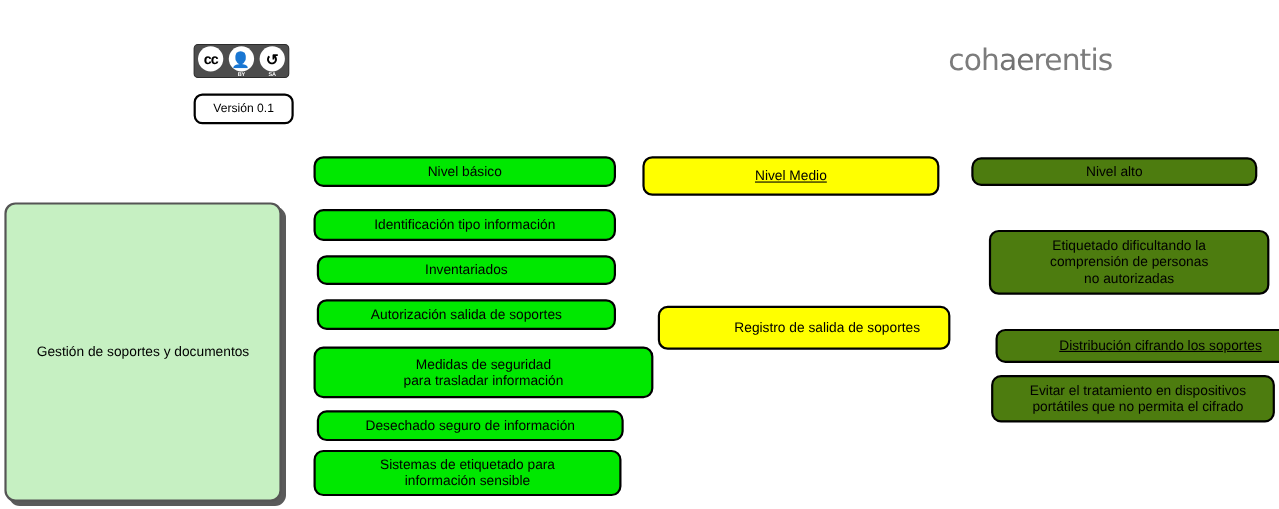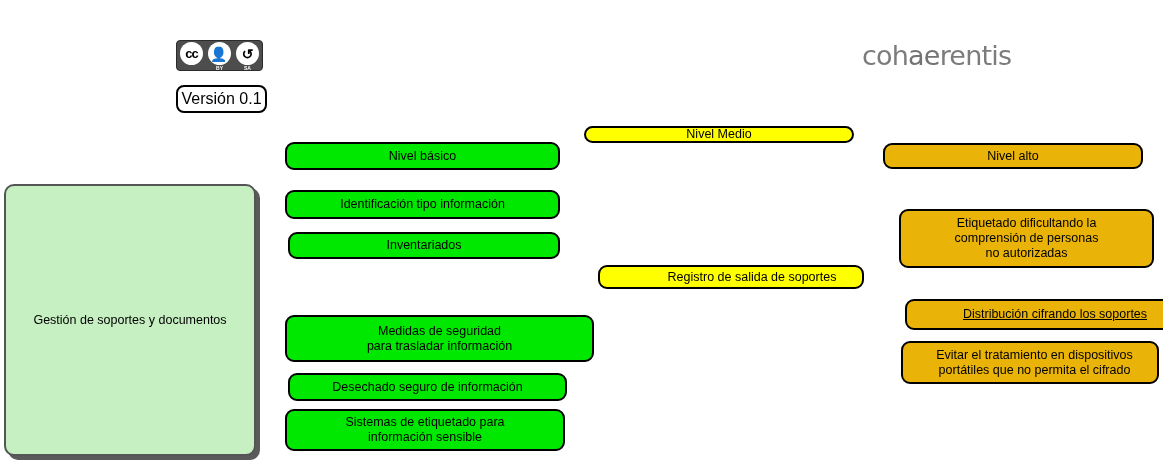--- a/index.html
+++ b/index.html
@@ -69,21 +69,21 @@
     left: 176px;
     top: 85px;
     width: 91px;
     height: 28px;
     background: #ffffff;
     border: 2px solid #000000;
     border-radius: 8px;
     display: flex;
     align-items: center;
     justify-content: center;
-    font-size: 16px;
+    font-size: 11px;
     color: #000000;
     box-sizing: border-box;
   }
 
   
   .logo {
     position: absolute;
     left: 862px;
     top: 42px;
     width: 200px;
@@ -137,21 +137,21 @@
     align-items: center;
     justify-content: center;
     text-align: center;
     font-size: 12.5px;
     color: #000000;
     line-height: 1.2;
     padding: 2px 6px;
   }
   .node.green { background: #00e800; }
   .node.yellow { background: #ffff00; }
-  .node.red { background: #eab308; }
+  .node.red { background: #4d7c0f; }
   .node .lbl { display: block; }
 </style>
 </head>
 <body>
 
 <div class="canvas">
 
   <div class="cc-badge">
     <div class="cc-item">
       <div class="cc-circle cc-main">cc</div>
@@ -180,32 +180,35 @@
 
   <div class="node green" style="left:285px;top:142px;width:275px;height:28px;">
       <span class="lbl">Nivel básico</span>
     </div>
   <div class="node green" style="left:285px;top:190px;width:275px;height:29px;">
       <span class="lbl">Identificación tipo información</span>
     </div>
   <div class="node green" style="left:288px;top:232px;width:272px;height:27px;">
       <span class="lbl">Inventariados</span>
     </div>
+  <div class="node green" style="left:288px;top:272px;width:272px;height:28px;">
+      <span class="lbl">Autorización salida de soportes</span>
+    </div>
   <div class="node green" style="left:285px;top:315px;width:309px;height:47px;white-space:pre-line;"><span class="lbl">Medidas  de seguridad
 para trasladar información</span></div>
   <div class="node green" style="left:288px;top:373px;width:279px;height:28px;">
       <span class="lbl">Desechado seguro de información</span>
     </div>
   <div class="node green" style="left:285px;top:409px;width:280px;height:42px;white-space:pre-line;"><span class="lbl">Sistemas de etiquetado para
 información sensible</span></div>
 
-  <div class="node yellow" style="left:584px;top:126px;width:270px;height:17px;">
+  <div class="node yellow" style="left:584px;top:142px;width:270px;height:36px;text-decoration:underline;">
       <span class="lbl">Nivel Medio</span>
     </div>
-  <div class="node yellow" style="left:598px;top:265px;width:266px;height:24px;padding-left:48px;">
+  <div class="node yellow" style="left:598px;top:278px;width:266px;height:40px;padding-left:48px;">
       <span class="lbl">Registro de salida de soportes</span>
     </div>
 
   <div class="node red" style="left:883px;top:143px;width:260px;height:26px;">
       <span class="lbl">Nivel alto</span>
     </div>
   <div class="node red" style="left:899px;top:209px;width:255px;height:59px;white-space:pre-line;"><span class="lbl">Etiquetado dificultando la
 comprensión de personas
 no autorizadas</span></div>
   <div class="node red" style="left:905px;top:299px;width:300px;height:31px;text-decoration:underline;">

